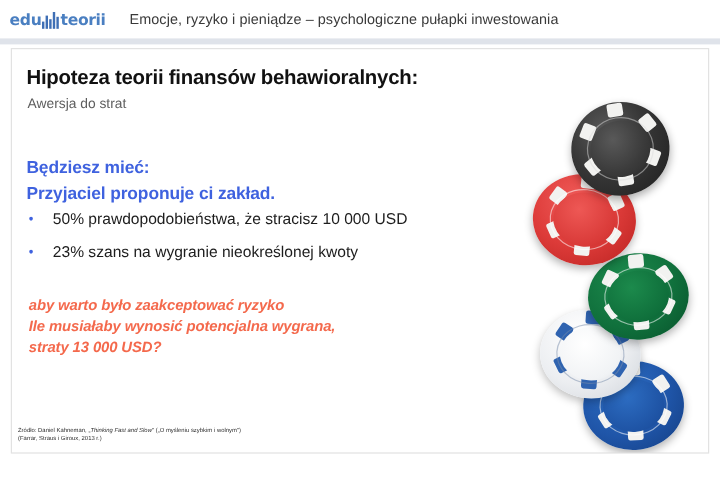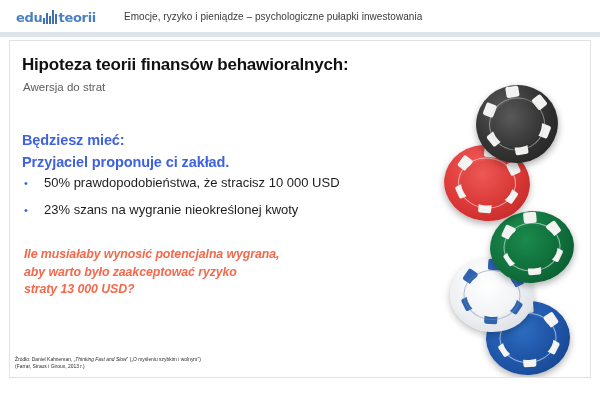--- a/index.html
+++ b/index.html
@@ -24,21 +24,21 @@
     position: absolute;
     left: 0; top: 0;
     width: 600px;
     height: 32px;
     background: #ffffff;
     display: flex;
     align-items: center;
   }
 
   .logo {
-    margin-left: 16px;
+    margin-left: 8px;
     display: flex;
     align-items: flex-end;
     height: 16px;
   }
   .logo-edu, .logo-akcja {
     font-family: "DejaVu Sans", sans-serif;
     font-size: 13px;
     font-weight: bold;
     color: #4a7fc1;
     line-height: 13px;
@@ -56,22 +56,22 @@
     width: 2px;
     background: #3f6fb5;
   }
   .logo-bars i:nth-child(1) { height: 6px; }
   .logo-bars i:nth-child(2) { height: 11px; }
   .logo-bars i:nth-child(3) { height: 8px; }
   .logo-bars i:nth-child(4) { height: 14px; }
   .logo-bars i:nth-child(5) { height: 10px; }
 
   .header-subject {
-    margin-left: 28px;
-    font-size: 10px;
+    margin-left: 20px;
+    font-size: 12px;
     color: #3a3a3a;
     letter-spacing: 0.05px;
     white-space: nowrap;
   }
 
   .header-rule {
     position: absolute;
     left: 0; top: 32px;
     width: 600px;
     height: 5px;
@@ -291,22 +291,22 @@
         <span class="bullet-dot">•</span>
         <span class="bullet-text">50% prawdopodobieństwa, że stracisz 10 000 USD</span>
       </div>
       <div class="bullet-row">
         <span class="bullet-dot">•</span>
         <span class="bullet-text">23% szans na wygranie nieokreślonej kwoty</span>
       </div>
     </div>
 
     <div class="question">
+      <div>aby warto było zaakceptować ryzyko</div>
       <div>Ile musiałaby wynosić potencjalna wygrana,</div>
-      <div>aby warto było zaakceptować ryzyko</div>
       <div>straty 13 000 USD?</div>
     </div>
 
     <div class="citation">
       <div><span>Źródło: Daniel Kahneman, „</span><span class="ttl">Thinking Fast and Slow</span><span>" („O myśleniu szybkim i wolnym")</span></div>
       <div>(Farrar, Straus i Giroux, 2013 r.)</div>
     </div>
 
     <div class="chips">
 

